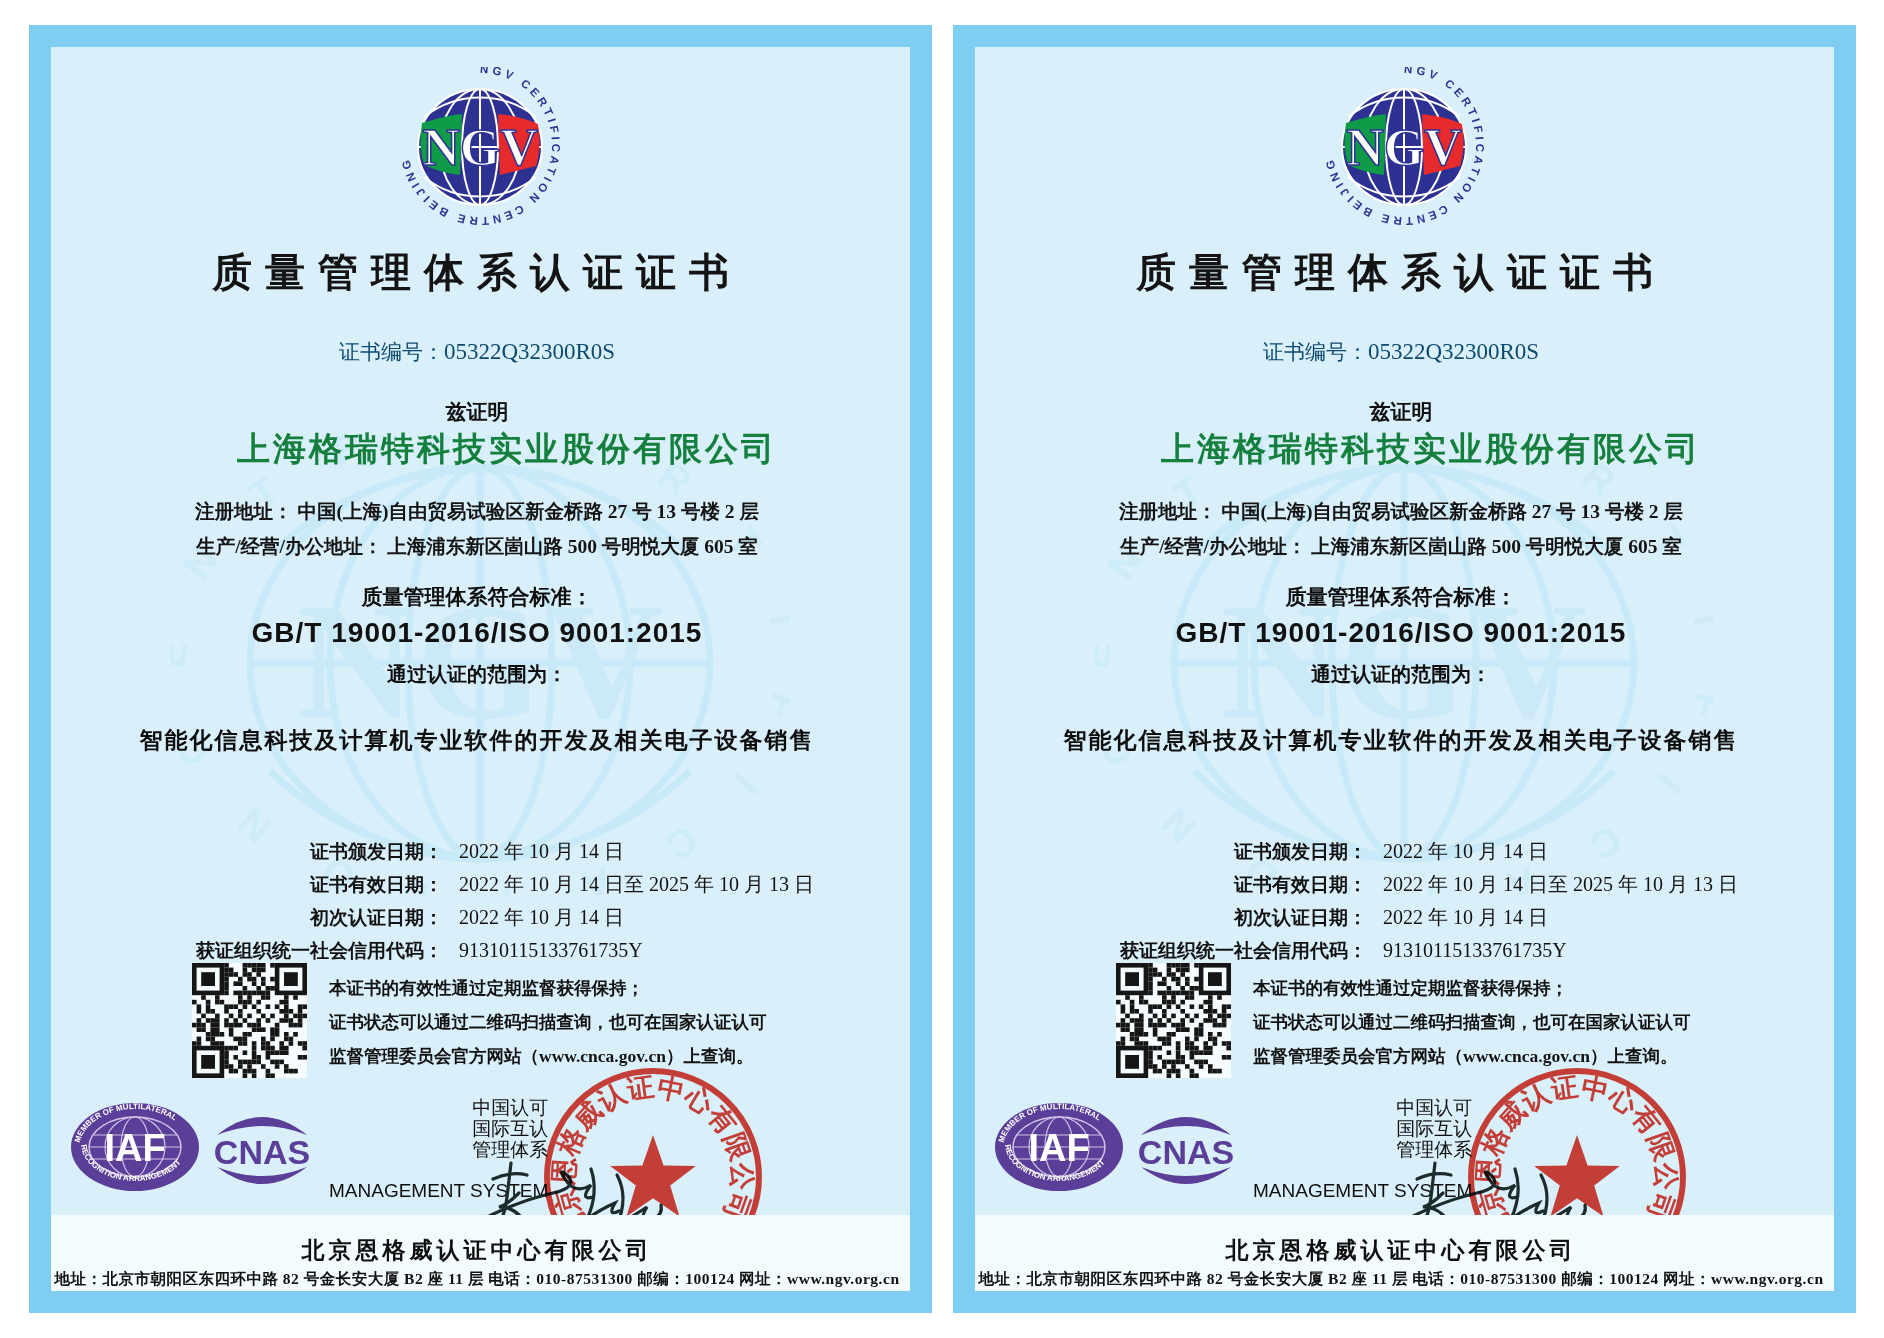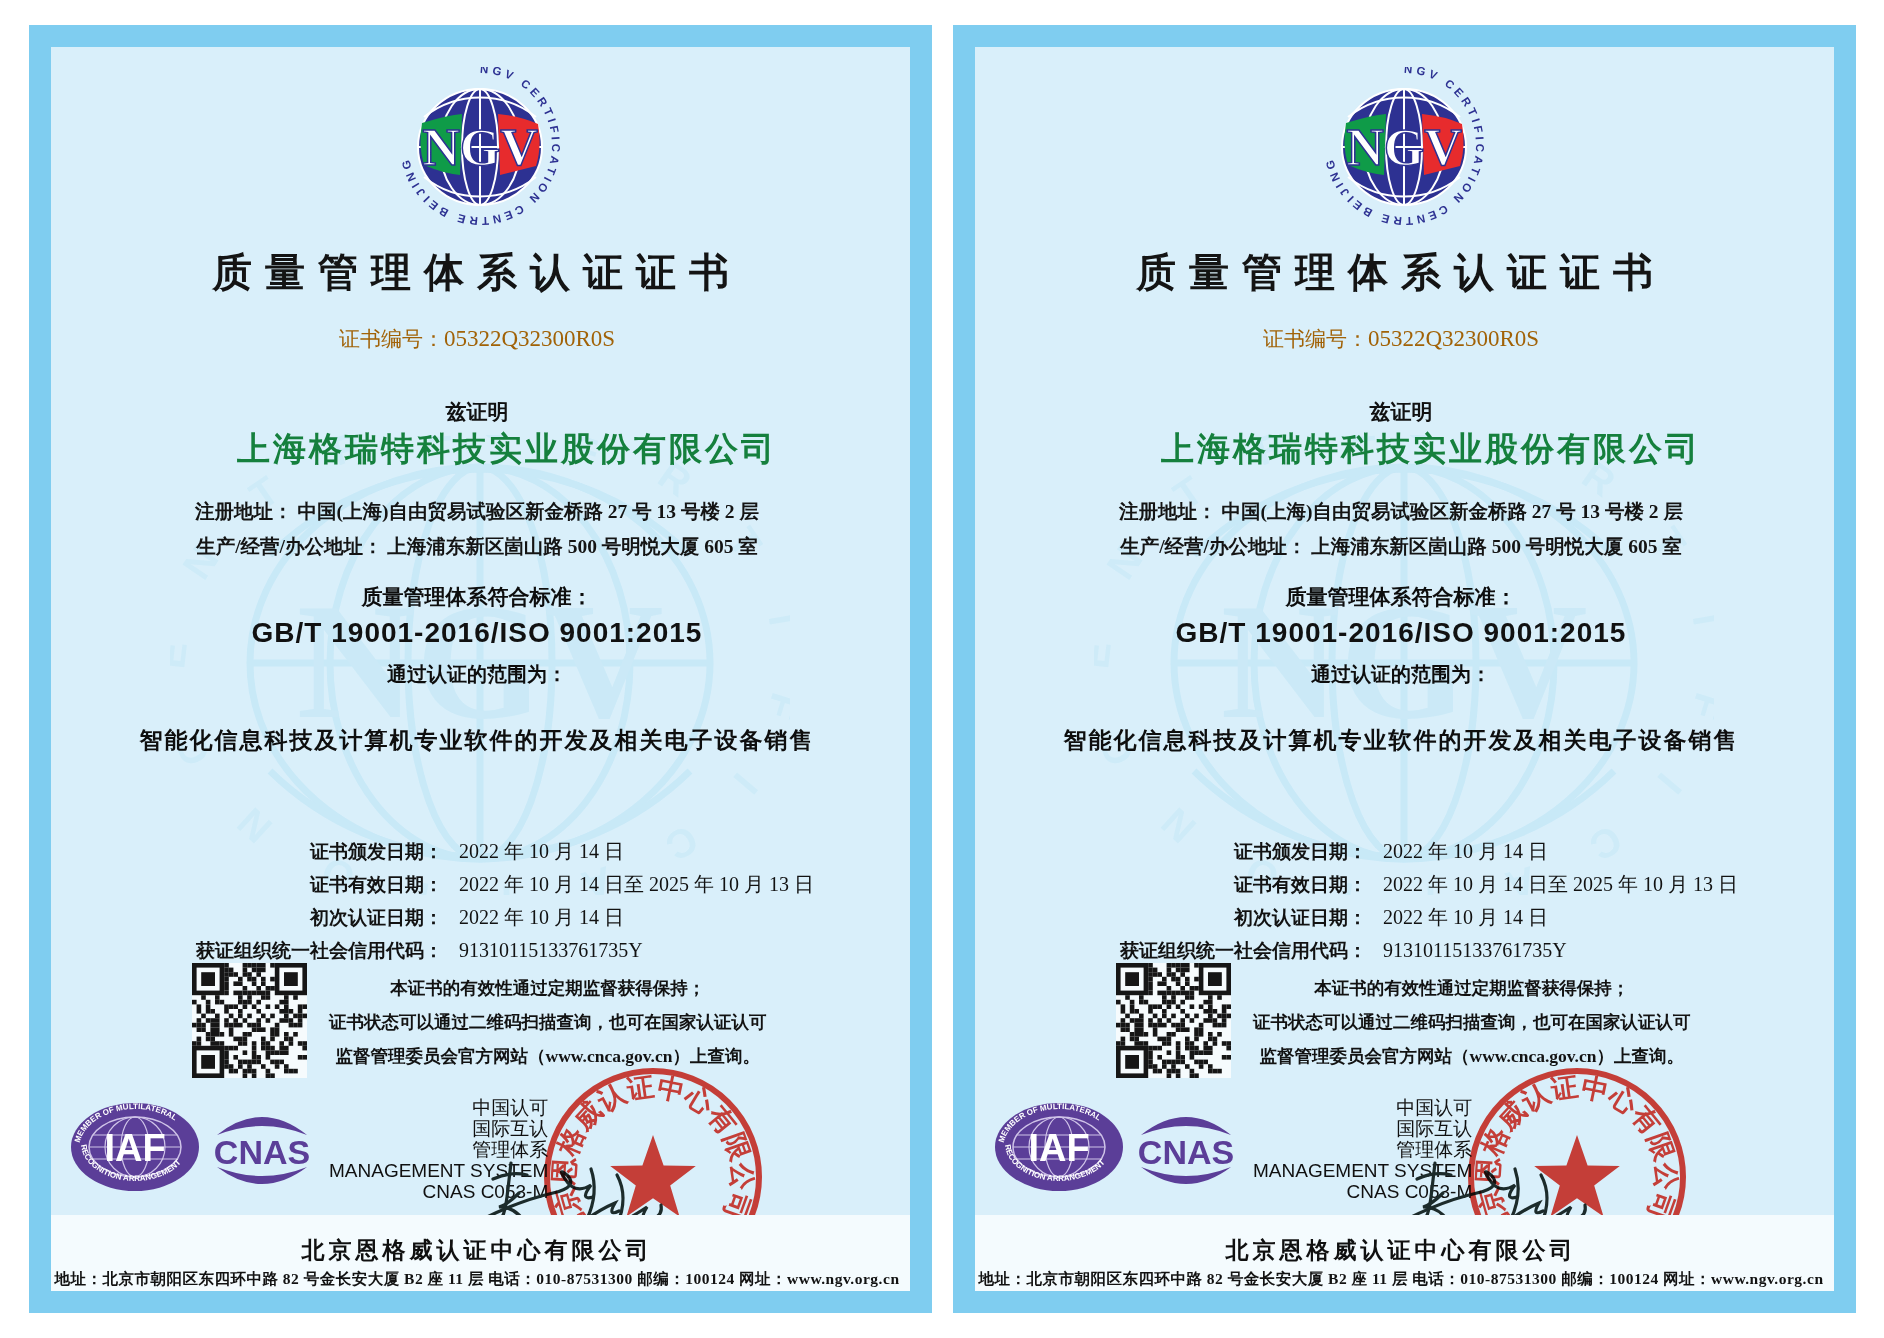--- a/index.html
+++ b/index.html
@@ -4,36 +4,36 @@
 <style>
   html,body{margin:0;padding:0;background:#ffffff;}
   body{width:1884px;height:1338px;font-family:"Liberation Serif","DejaVu Serif",serif;}
   .sheet{display:flex;gap:21px;padding:25px 29px;width:1884px;height:1338px;box-sizing:border-box;}
   .cert{position:relative;width:903px;height:1288px;box-sizing:border-box;
         border:22px solid #7fcdf0;background:#d9effa;overflow:hidden;flex:0 0 auto;}
   .abs{position:absolute;}
   .ctr{left:0;width:852px;text-align:center;}
   .watermark{left:119px;top:388px;opacity:.85;pointer-events:none;}
   .title{top:198px;font-size:40px;font-weight:bold;letter-spacing:13px;color:#141414;}
-  .certno{top:278px;font-size:21px;color:#a16207;}
+  .certno{top:291px;font-size:21px;color:#0c4a6e;}
   .attest{top:340px;font-size:21px;font-weight:bold;color:#111;margin-top:11px;}
   .company{top:380px;font-size:33px;font-weight:bold;letter-spacing:3px;color:#15803d;margin-left:30px;}
   .addr{top:447px;font-size:19.5px;font-weight:bold;line-height:35px;color:#141414;}
   .h-std{top:536px;font-size:21px;font-weight:bold;color:#0d0d0d;}
   .std{top:570px;font-size:28px;font-weight:bold;font-family:"Liberation Sans","DejaVu Sans",sans-serif;letter-spacing:1px;color:#111;}
   .h-scope{top:614px;font-size:20px;font-weight:bold;color:#0d0d0d;}
   .scope{top:678px;font-size:23px;font-weight:bold;letter-spacing:2px;color:#0e0e0e;}
   .dates{top:788px;left:0;width:777px;font-size:19px;color:#121212;}
   .dates .row{display:flex;line-height:33px;}
   .dates .lbl{width:392px;text-align:right;font-weight:bold;}
   .dates .val{margin-left:16px;text-align:left;font-size:20px;}
   .qr{left:141px;top:916px;}
-  .qrnotes{left:278px;top:924px;font-size:17.5px;font-weight:bold;line-height:34px;color:#121212;text-align:center;}
+  .qrnotes{left:278px;top:924px;font-size:17.5px;font-weight:bold;line-height:34px;color:#121212;text-align:left;}
   .accred{left:278px;top:1050px;font-size:19px;font-weight:normal;line-height:21px;text-align:right;color:#101010;}
-  .accred .en{font-family:"Liberation Sans","DejaVu Sans",sans-serif;}
+  .accred .en{font-family:"Liberation Sans","DejaVu Sans",sans-serif;margin-top:20px;}
   .iaf{left:18px;top:1052px;}
   .cnas{left:152px;top:1062px;}
   .sig{left:398px;top:1098px;}
   .seal{left:486px;top:1014px;mix-blend-mode:multiply;}
   .footband{left:0;top:1168px;width:859px;height:76px;background:#f4fbfe;}
   .issuer{top:1188px;font-size:23px;font-weight:bold;letter-spacing:4px;color:#101010;}
   .footaddr{top:1222px;font-size:15.5px;font-weight:bold;color:#121212;letter-spacing:.5px;}
 </style>
 </head>
 <body>

